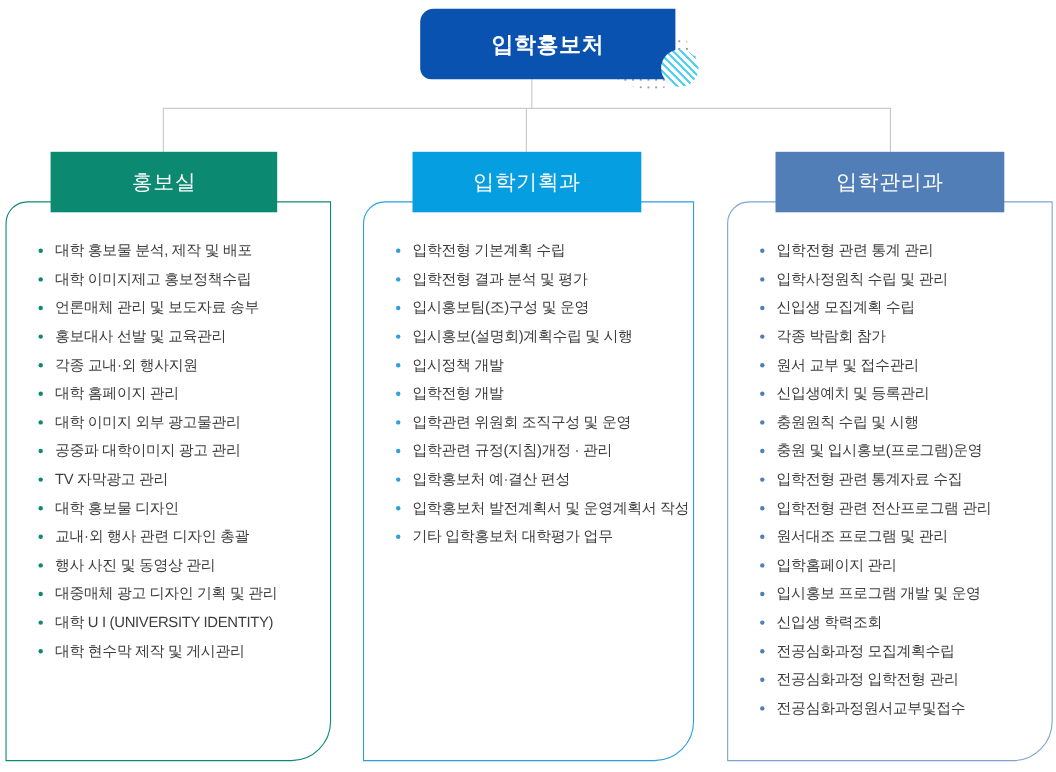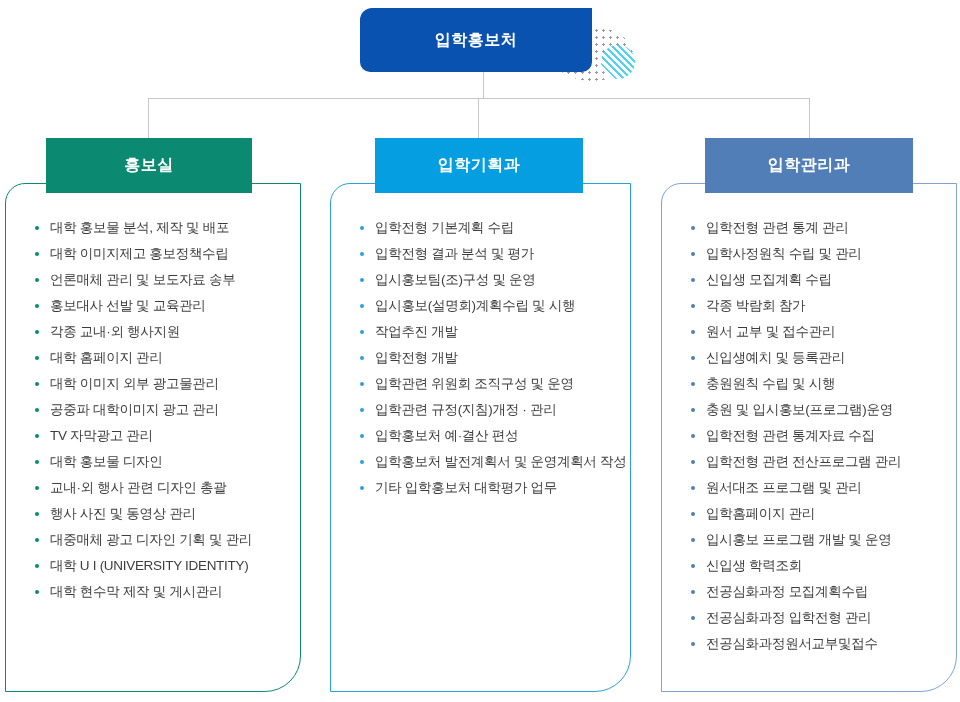--- a/index.html
+++ b/index.html
@@ -8,41 +8,41 @@
 
   
   .line { position:absolute; background:var(--line,#c7c7c7); z-index:0; }
   .line.stem  { left:483px; top:72px;  width:1px;  height:27px; }
   .line.hbar  { left:148px; top:98px;  width:662px; height:1px; }
   .line.drop1 { left:148px; top:98px;  width:1px;  height:40px; }
   .line.drop2 { left:478px; top:98px;  width:1px;  height:40px; }
   .line.drop3 { left:809px; top:98px;  width:1px;  height:40px; }
 
   
-  .root-box { position:absolute; left:360px; top:8px; width:232px; height:64px;
+  .root-box { position:absolute; left:382px; top:8px; width:232px; height:64px;
     border-radius:12px 0 10px 10px; display:flex; align-items:center; justify-content:center;
-    color:#fff; font-size:16px; font-weight:bold; letter-spacing:0.5px; z-index:3; }
+    color:#fff; font-size:20px; font-weight:bold; letter-spacing:0.5px; z-index:3; }
 
   
   .dots { position:absolute; left:551px; top:27px; width:82px; height:54px; border-radius:50%;
     background-image:radial-gradient(circle, var(--dot,#9a9a9a) 1.1px, transparent 1.35px);
     background-size:7px 7px; z-index:1; }
   .striped-circle { position:absolute; left:601px; top:45px; width:34px; height:34px; border-radius:50%;
     background:repeating-linear-gradient(45deg, var(--stripe,#4ed4f2) 0 2px, #ffffff 2px 5px); z-index:4; }
 
   
   .dept { position:absolute; top:183px; height:507px; background:#fff;
     border:1px solid var(--border,#999); border-radius:20px 0 36px 0; z-index:1; }
   .dept0 { left:5px;   width:294px; }
   .dept1 { left:330px; width:299px; }
   .dept2 { left:661px; width:294px; }
 
   .dept-header { position:absolute; top:-46px; height:55px; z-index:2;
     display:flex; align-items:center; justify-content:center;
-    background:var(--header-bg,#555); color:#fff; font-size:16px; font-weight:bold; letter-spacing:0.5px; }
+    background:var(--header-bg,#555); color:#fff; font-size:19px; font-weight:normal; letter-spacing:0.5px; }
   .dept0 .dept-header { left:40px; width:206px; }
   .dept1 .dept-header { left:44px; width:208px; }
   .dept2 .dept-header { left:43px; width:208px;text-align:right; }
 
   .duty-list { margin:0; padding:31px 4px 0 29px; list-style:none; }
   .duty-list li { display:flex; align-items:center; gap:11px; height:26px;
     font-size:13.5px; color:#3d3d3d; letter-spacing:-0.3px; white-space:nowrap; }
   .bullet { width:4px; height:4px; border-radius:50%; background:var(--bullet,#555); flex:0 0 auto; }
 </style>
 </head>
@@ -167,21 +167,21 @@
           <span>입시홍보팀(조)구성 및 운영</span>
         </li>
 
         <li>
           <span class="bullet"></span>
           <span>입시홍보(설명회)계획수립 및 시행</span>
         </li>
 
         <li>
           <span class="bullet"></span>
-          <span>작업추진 개발</span>
+          <span>입시정책 개발</span>
         </li>
 
         <li>
           <span class="bullet"></span>
           <span>입학전형 개발</span>
         </li>
 
         <li>
           <span class="bullet"></span>
           <span>입학관련 위원회 조직구성 및 운영</span>

